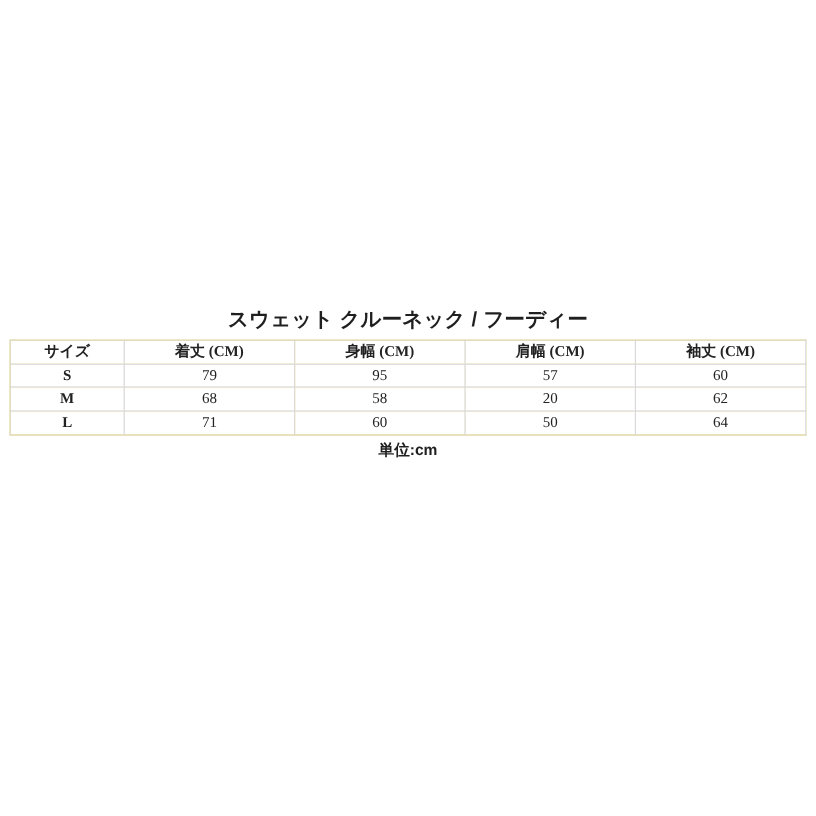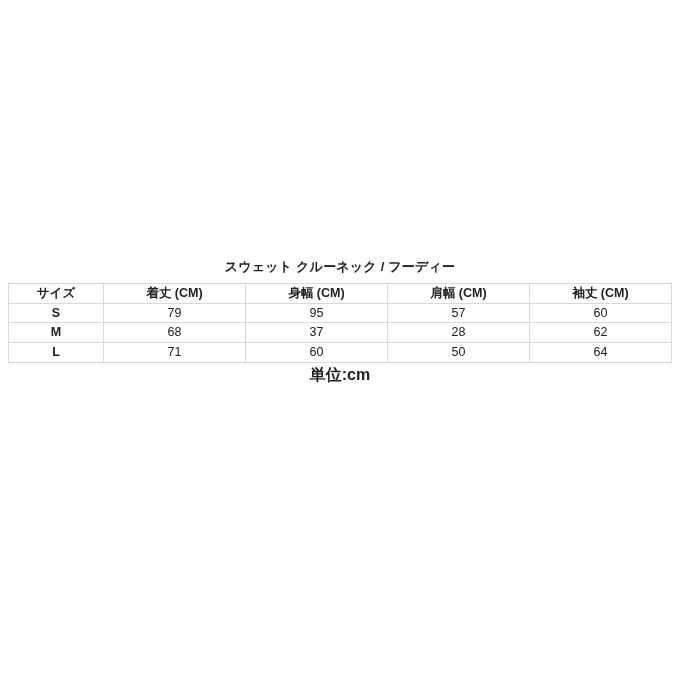--- a/index.html
+++ b/index.html
@@ -17,54 +17,55 @@
     overflow: hidden;
   }
   .content {
     position: absolute;
     top: 258px;
     left: 0;
     width: 680px;
   }
   .chart-title {
     text-align: center;
-    font-size: 13px;
+    font-size: 17px;
     font-weight: bold;
     color: #1f1f1f;
     line-height: 17px;
     margin-bottom: 8px;
     letter-spacing: 0.2px;
   }
   table.size-table {
     width: 663px;
     margin: 0 auto;
     border-collapse: collapse;
     table-layout: fixed;
     background: #fde047;
+    font-family: Liberation Serif, serif;
   }
   table.size-table col.size-col   { width: 95px; }
   table.size-table col.value-col  { width: 142px; }
   table.size-table th,
   table.size-table td {
     border: 1px solid #d9d9d9;
     text-align: center;
     vertical-align: middle;
     height: 18.7px;
     padding: 0;
     font-size: 12.5px;
     line-height: 1;
     color: #222222;
     background: #ffffff;
   }
   table.size-table th { font-weight: bold; }
   td.size-cell  { font-weight: bold; }
   td.value-cell { font-weight: normal; }
   .unit-note {
     text-align: center;
-    font-size: 16px;
+    font-size: 13px;
     font-weight: bold;
     color: #1f1f1f;
     margin-top: 4px;
     line-height: 15px;
   }
 </style>
 </head>
 <body>
 
 <div class="page">
@@ -93,22 +94,22 @@
         <tr>
           <td class="size-cell">S</td>
           <td class="value-cell">79</td>
           <td class="value-cell">95</td>
           <td class="value-cell">57</td>
           <td class="value-cell">60</td>
         </tr>
         <tr>
           <td class="size-cell">M</td>
           <td class="value-cell">68</td>
-          <td class="value-cell">37</td>
-          <td class="value-cell">28</td>
+          <td class="value-cell">58</td>
+          <td class="value-cell">20</td>
           <td class="value-cell">62</td>
         </tr>
         <tr>
           <td class="size-cell">L</td>
           <td class="value-cell">71</td>
           <td class="value-cell">60</td>
           <td class="value-cell">50</td>
           <td class="value-cell">64</td>
         </tr>
       </tbody>

